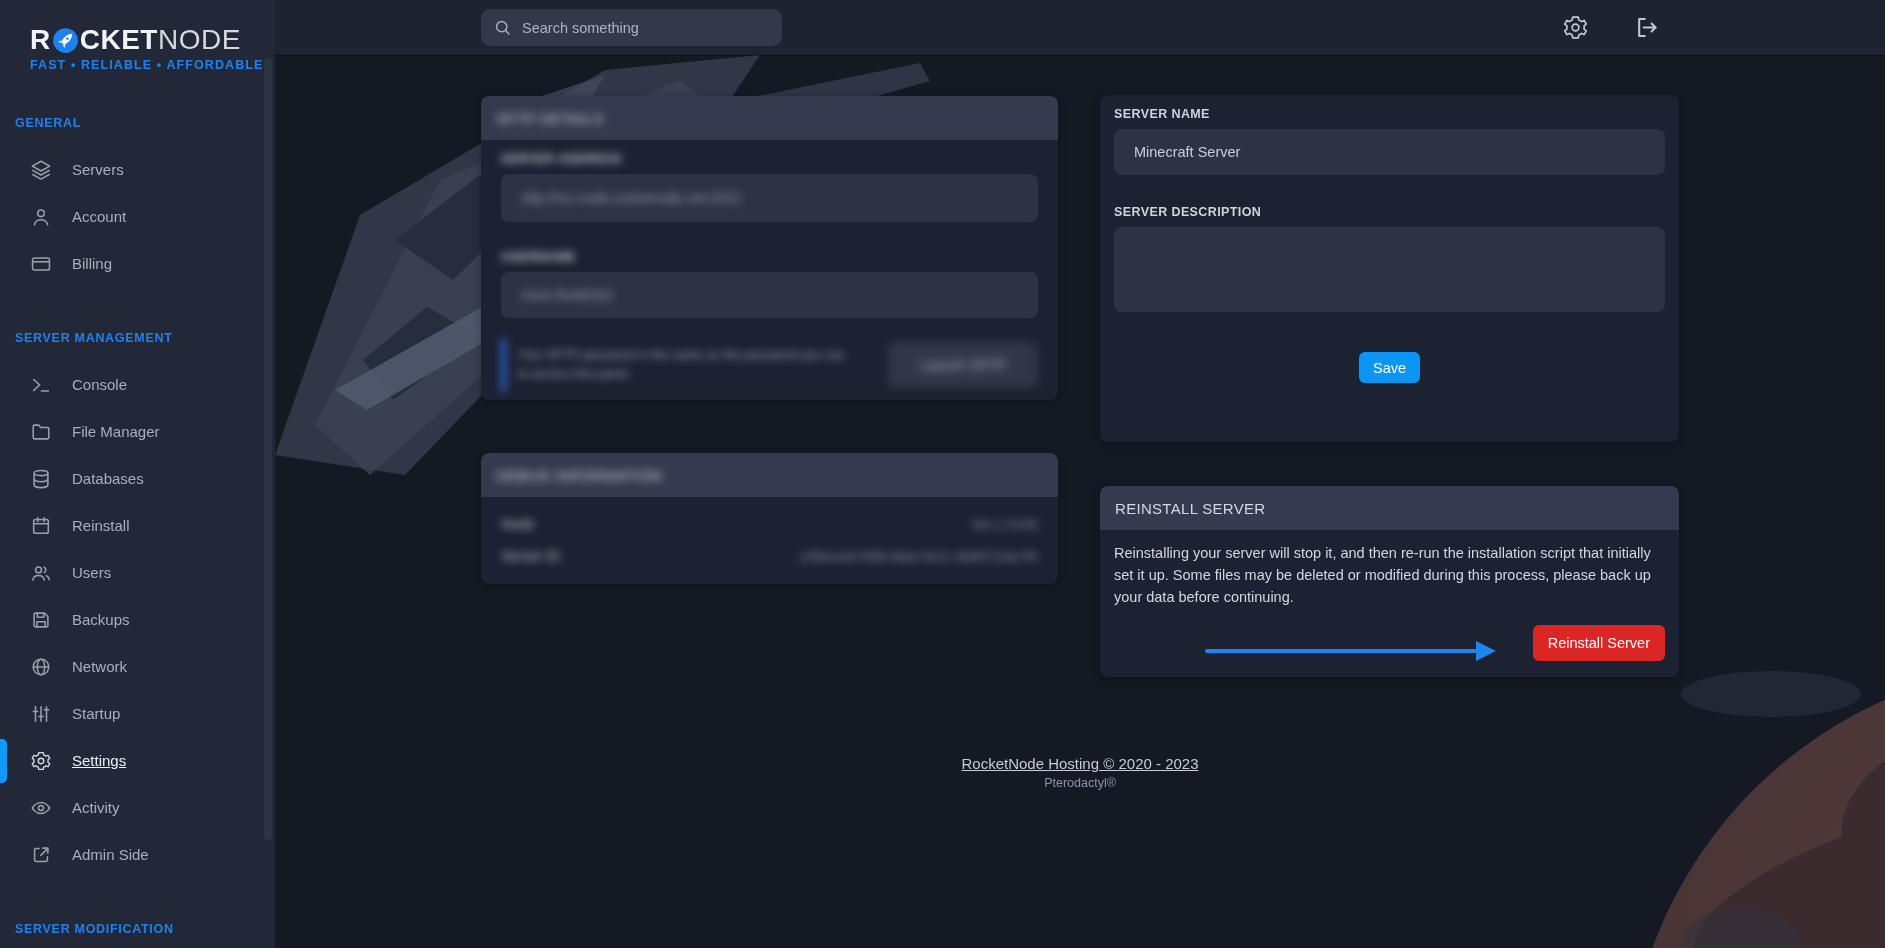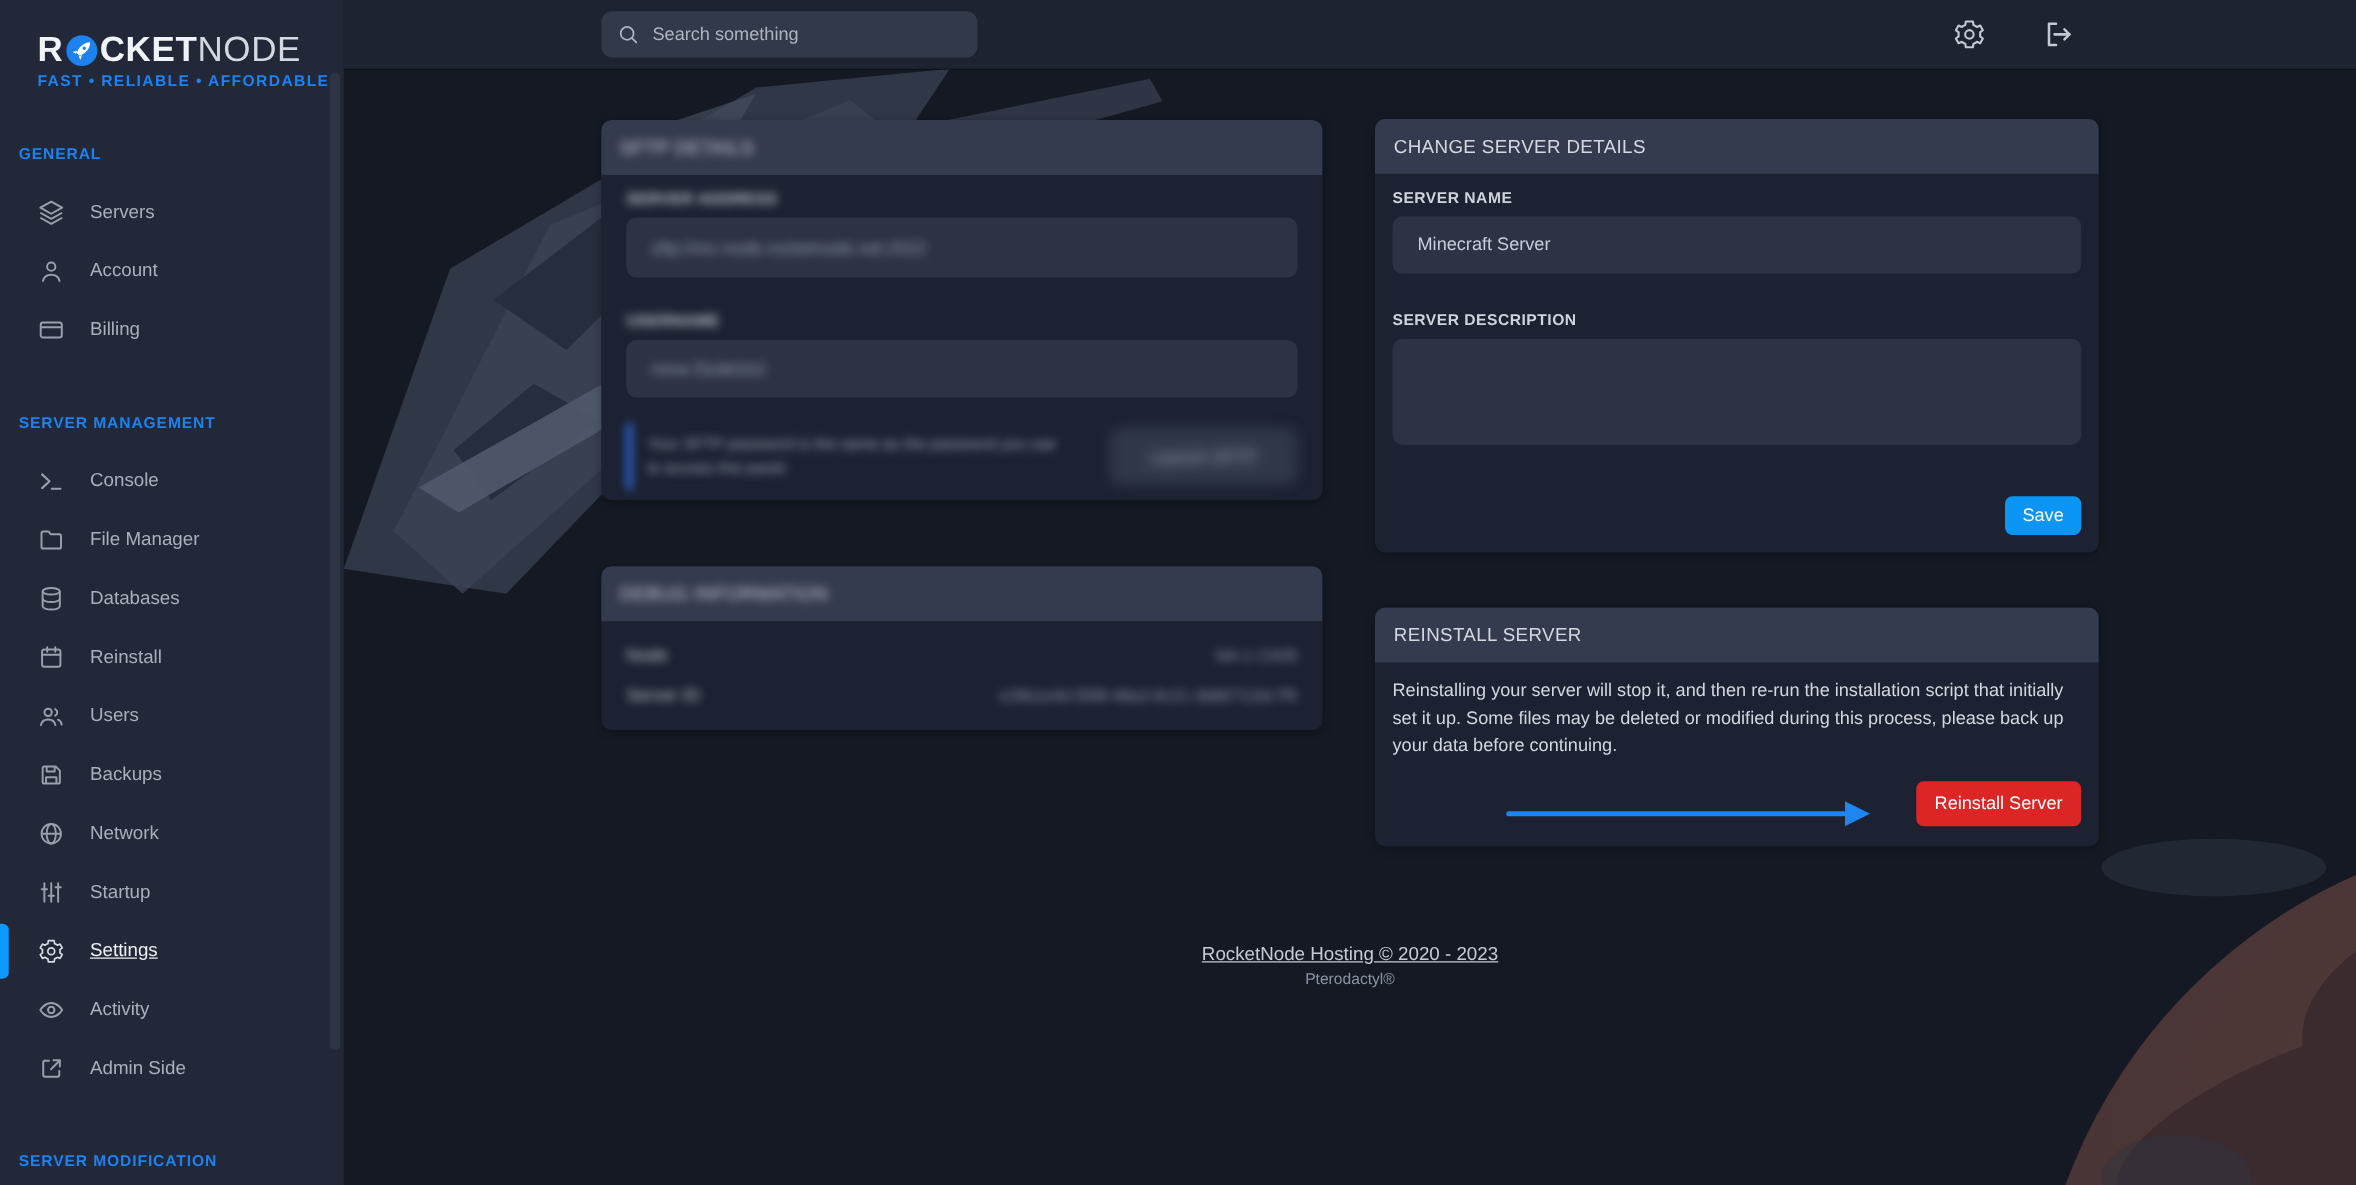--- a/index.html
+++ b/index.html
@@ -94,21 +94,21 @@
   .note-text { margin-left:12px; font-size:12.5px; color:#a7aebc; line-height:19px;
     max-width:330px; padding:8px 0; }
   .launch-btn { width:150px; height:46px; background:#333a4b; border-radius:8px;
     display:flex; align-items:center; justify-content:center; color:#b9bfcb;
     font-size:14px; cursor:pointer; margin-left:12px; }
 
   .dbg-row { display:flex; justify-content:space-between; align-items:center; height:26px; margin-bottom:6px; }
   .dbg-label { font-size:14px; color:#c9ced9; }
   .dbg-value { font-size:13px; color:#959dac; }
 
-  .save-row { display:flex; justify-content:flex-end; margin-top:36px; }
+  .save-row { display:flex; justify-content:center; margin-top:36px; }
   .btn-save { min-width:57px; height:31px; padding:0 14px; background:#0b96f5; border:none;
     border-radius:6px; color:#fff; font-size:14.5px; cursor:pointer;
     font-family:"Liberation Sans",sans-serif; }
   .reinstall-text { font-size:14.5px; color:#d3d7e0; line-height:22px; max-width:552px; }
   .reinstall-row { display:flex; justify-content:flex-end; margin-top:17px; }
   .btn-danger { height:36px; padding:0 15px; background:#dc2525; border:none; border-radius:6px;
     color:#fff; font-size:14.5px; cursor:pointer; font-family:"Liberation Sans",sans-serif; }
 
   
   #arrow { position:absolute; left:930px; top:594px; width:272px; height:4px;
@@ -180,23 +180,20 @@
         <span class="dbg-value b4">NA-1 CA05</span>
       </div>
       <div class="dbg-row">
         <span class="dbg-label b4">Server ID</span>
         <span class="dbg-value b4">c29b1e4d-55f8-48a3-9c21-3b86712dc7f5</span>
       </div>
     </div>
   </div>
 
   <div class="panel" id="details-panel">
-    <div class="panel-h">
-      <span>CHANGE SERVER DETAILS</span>
-    </div>
     <div class="panel-b">
       <div class="flabel">SERVER NAME</div>
       <div class="finput">
         <input type="text" value="Minecraft Server" style="">
       </div>
       <div class="flabel mt30">SERVER DESCRIPTION</div>
       <textarea class="farea" style=""></textarea>
       <div class="save-row">
         <button class="btn-save">Save</button>
       </div>

